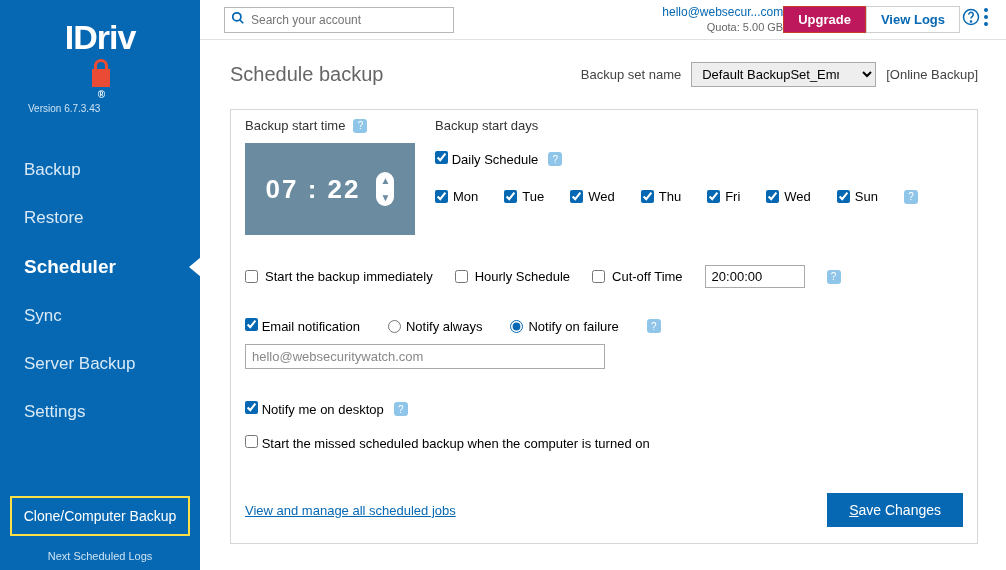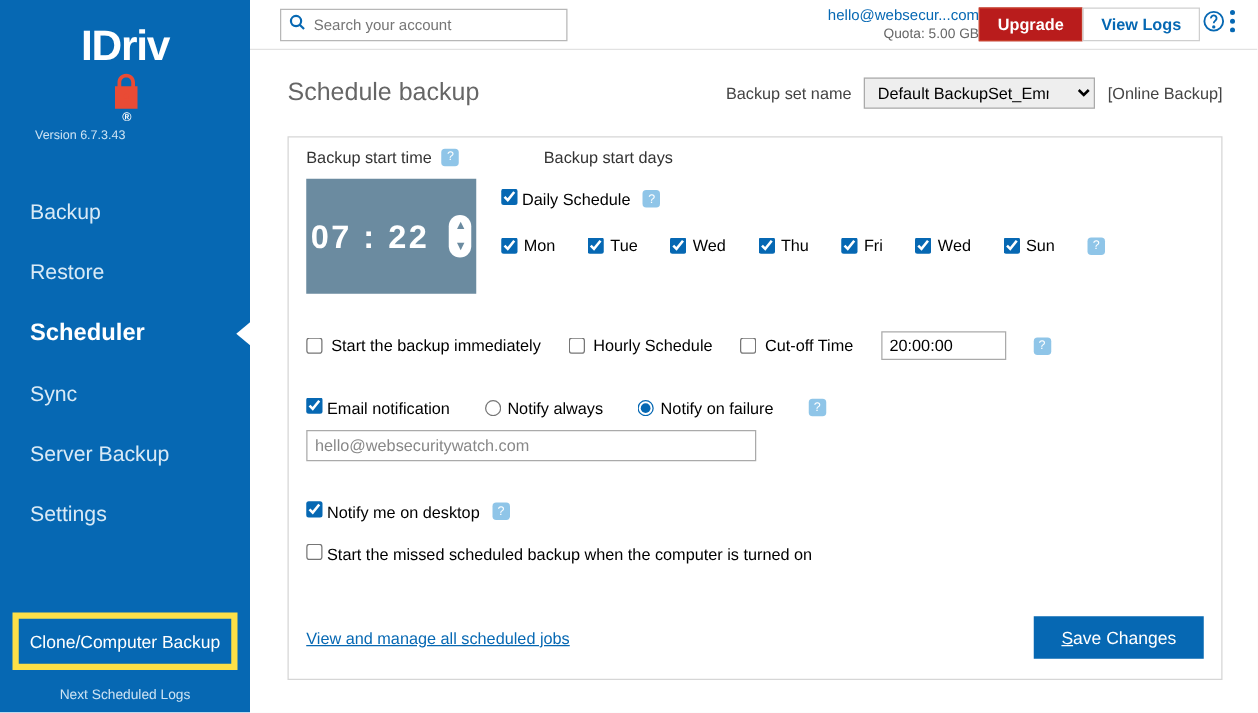--- a/index.html
+++ b/index.html
@@ -12,49 +12,49 @@
 .logo-lock svg { width: 100%; height: 100%; }
 .reg { font-size: 10px; vertical-align: top; margin-left: 2px; }
 .version { font-size: 10px; color: #cde3f3; margin-top: 3px; padding-left: 10px; }
 .nav { margin-top: 26px; }
 .nav-item { padding: 14px 24px; font-size: 17px; color: #d9eaf6; cursor: pointer; position: relative; }
 .nav-item.active { color: #fff; font-weight: bold; font-size: 19px; }
 .nav-item.active::after {
   content: ""; position: absolute; right: -1px; top: 50%; transform: translateY(-50%);
   width: 0; height: 0; border-top: 10px solid transparent; border-bottom: 10px solid transparent; border-right: 12px solid #fff;
 }
-.clone-btn { margin: 0 10px 14px; padding: 10px 6px; border: 5px solid #fde047; background: transparent; color: #fff; font-size: 14px; cursor: pointer; text-align: center; }
+.clone-btn { margin: 0 10px 14px; padding: 10px 6px; border: 2px solid #fde047; background: transparent; color: #fff; font-size: 14px; cursor: pointer; text-align: center; }
 .next-evt { font-size: 11px; color: #cde3f3; text-align: center; padding-bottom: 8px; }
 .sidebar-spacer { flex: 1; }
 
 .main { flex: 1; display: flex; flex-direction: column; background: #f5f5f5; }
 .topbar { height: 40px; background: #fff; border-bottom: 1px solid #e2e2e2; display: flex; align-items: center; padding: 0 16px 0 24px; }
 .searchbox { display: flex; align-items: center; border: 1px solid #b7b7b7; width: 230px; height: 26px; padding: 0 6px; gap: 6px; }
 .searchbox input { border: none; outline: none; flex: 1; font-size: 12px; color: #888; }
 .search-icon { color: #0668b3; font-size: 15px; }
 .acct { flex: 1; text-align: right; font-size: 12px; line-height: 1.3; }
 .acct .email { color: #0668b3; }
 .acct .quota { color: #666; font-size: 11px; }
-.upgrade { background: #b91c1c; color: #fff; border: 1px solid #c63d2a; padding: 5px 14px; font-size: 13px; font-weight: bold; cursor: pointer; }
+.upgrade { background: #be185d; color: #fff; border: 1px solid #c63d2a; padding: 5px 14px; font-size: 13px; font-weight: bold; cursor: pointer; }
 .viewlogs { background: #fff; color: #0668b3; border: 1px solid #cfcfcf; padding: 5px 14px; font-size: 13px; font-weight: bold; cursor: pointer; }
 .help-icon, .more-icon { color: #0668b3; font-size: 17px; cursor: pointer; padding: 2px; }
 
 .content { padding: 22px 28px 12px 30px; flex: 1; background: #fff; margin: 0; position: relative; }
 .page-head { display: flex; align-items: center; margin-bottom: 22px; }
 .page-title { font-size: 20px; color: #666; font-weight: normal; }
 .set-row { margin-left: auto; display: flex; align-items: center; gap: 10px; font-size: 13px; color: #444; }
 .set-row select { border: 1px solid #aaa; padding: 3px 20px 3px 6px; font-size: 13px; background: #eee; width: 185px; }
 .online { font-size: 13px; color: #444; }
 
 .panel { border: 1px solid #d6d6d6; padding: 0 0 12px; }
 .panel-hdr { display: flex; padding: 8px 14px 6px; font-size: 13px; color: #333; }
 .panel-hdr .col1 { width: 190px; display: flex; align-items: center; gap: 8px; }
 .panel-hdr .col2 { }
 .panel-body { display: flex; padding: 4px 14px 12px; gap: 20px; align-items: flex-start; }
-.timebox { width: 136px; height: 92px; background: #6b8ba0; color: #fff; display: flex; align-items: center; justify-content: center; gap: 16px; }
+.timebox { width: 170px; height: 92px; background: #6b8ba0; color: #fff; display: flex; align-items: center; justify-content: center; gap: 16px; }
 .timebox .time { font-size: 26px; font-weight: bold; letter-spacing: 2px; }
 .stepper { display: flex; flex-direction: column; background: #fff; border-radius: 10px; width: 18px; height: 34px; align-items: center; justify-content: space-around; color: #6b8ba0; font-size: 10px; }
 .stepper span { cursor: pointer; line-height: 1; }
 .days-col { flex: 1; padding-top: 8px; }
 .daily-row { display: flex; align-items: center; gap: 10px; font-size: 13px; margin-bottom: 22px; }
 .days-row { display: flex; gap: 26px; font-size: 13px; align-items: center; }
 .day-chk { display: flex; align-items: center; gap: 5px; }
 
 .opt-row { display: flex; align-items: center; gap: 22px; font-size: 13px; padding: 18px 14px 0; }
 .opt-row .chk { display: flex; align-items: center; gap: 7px; }

